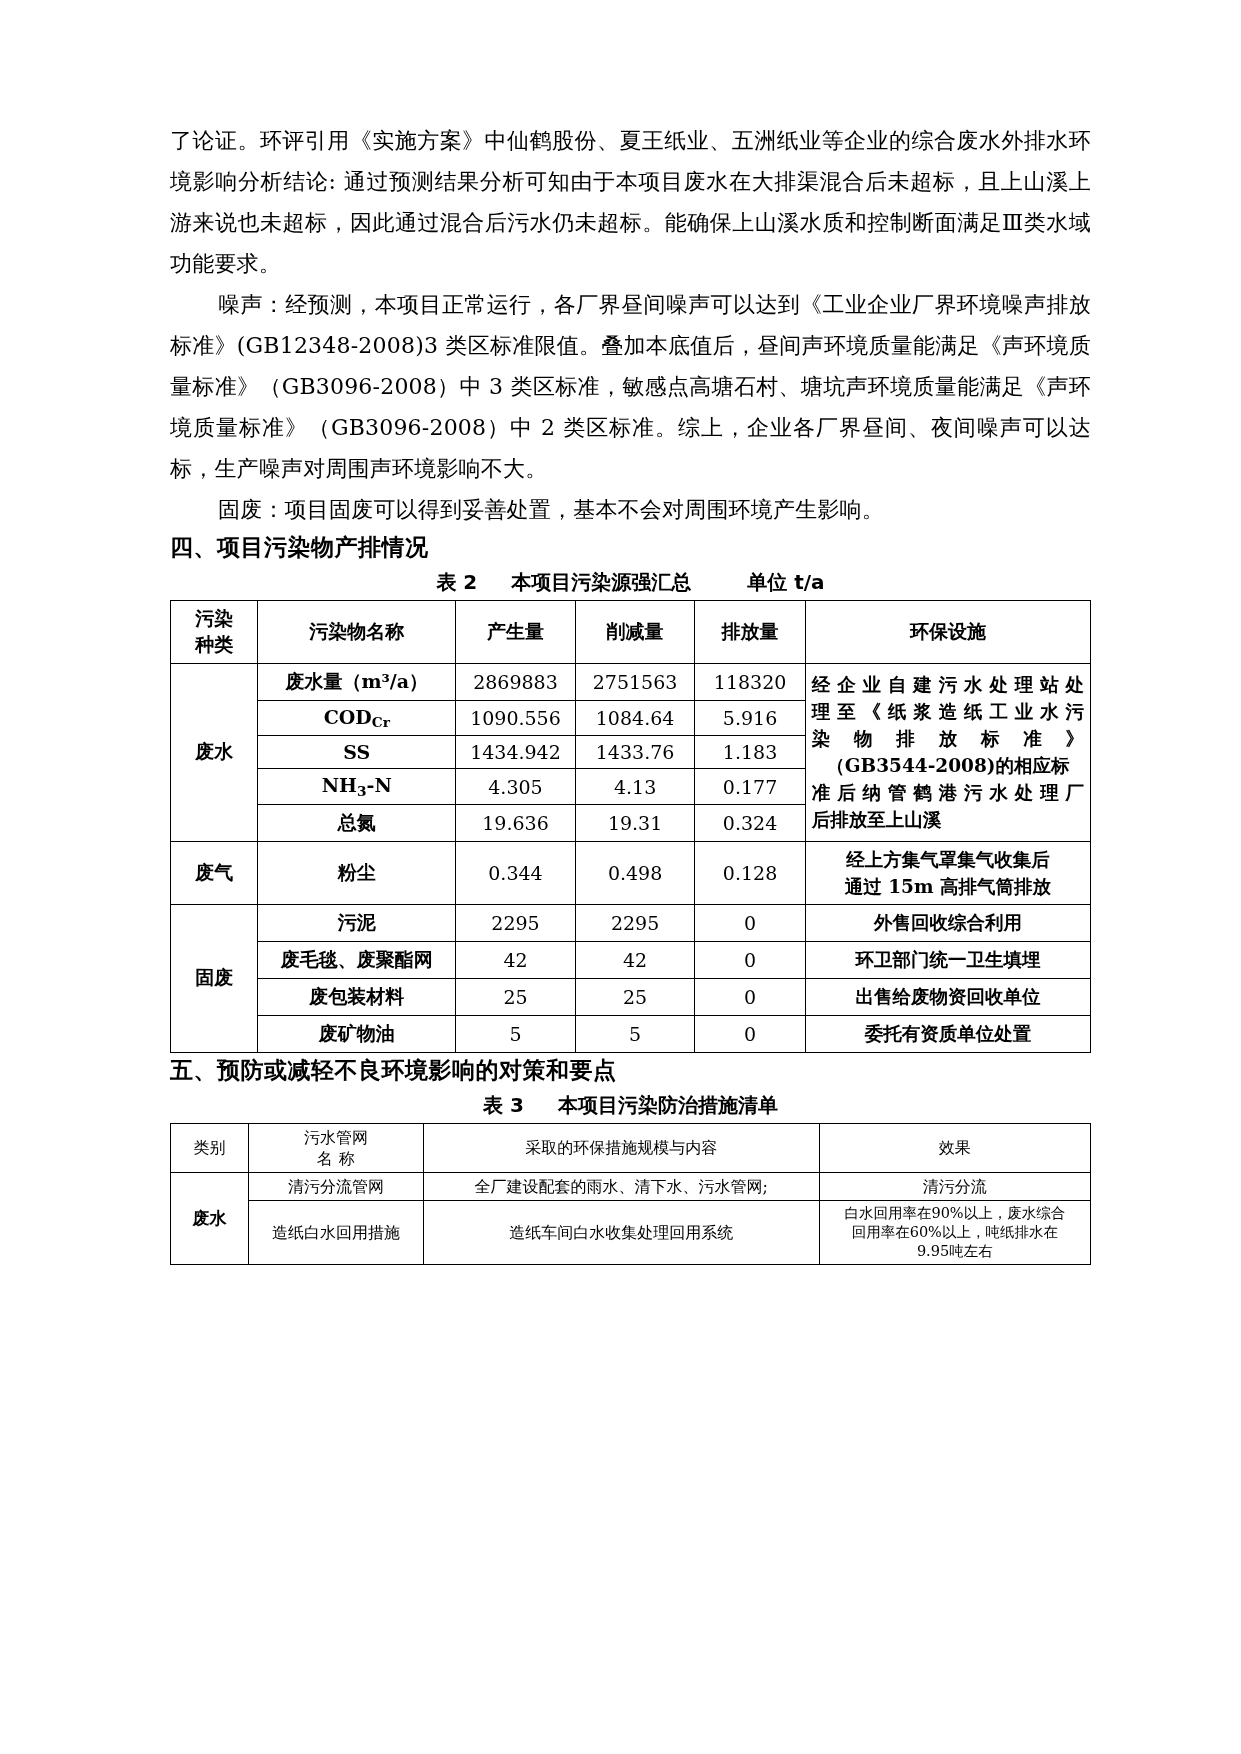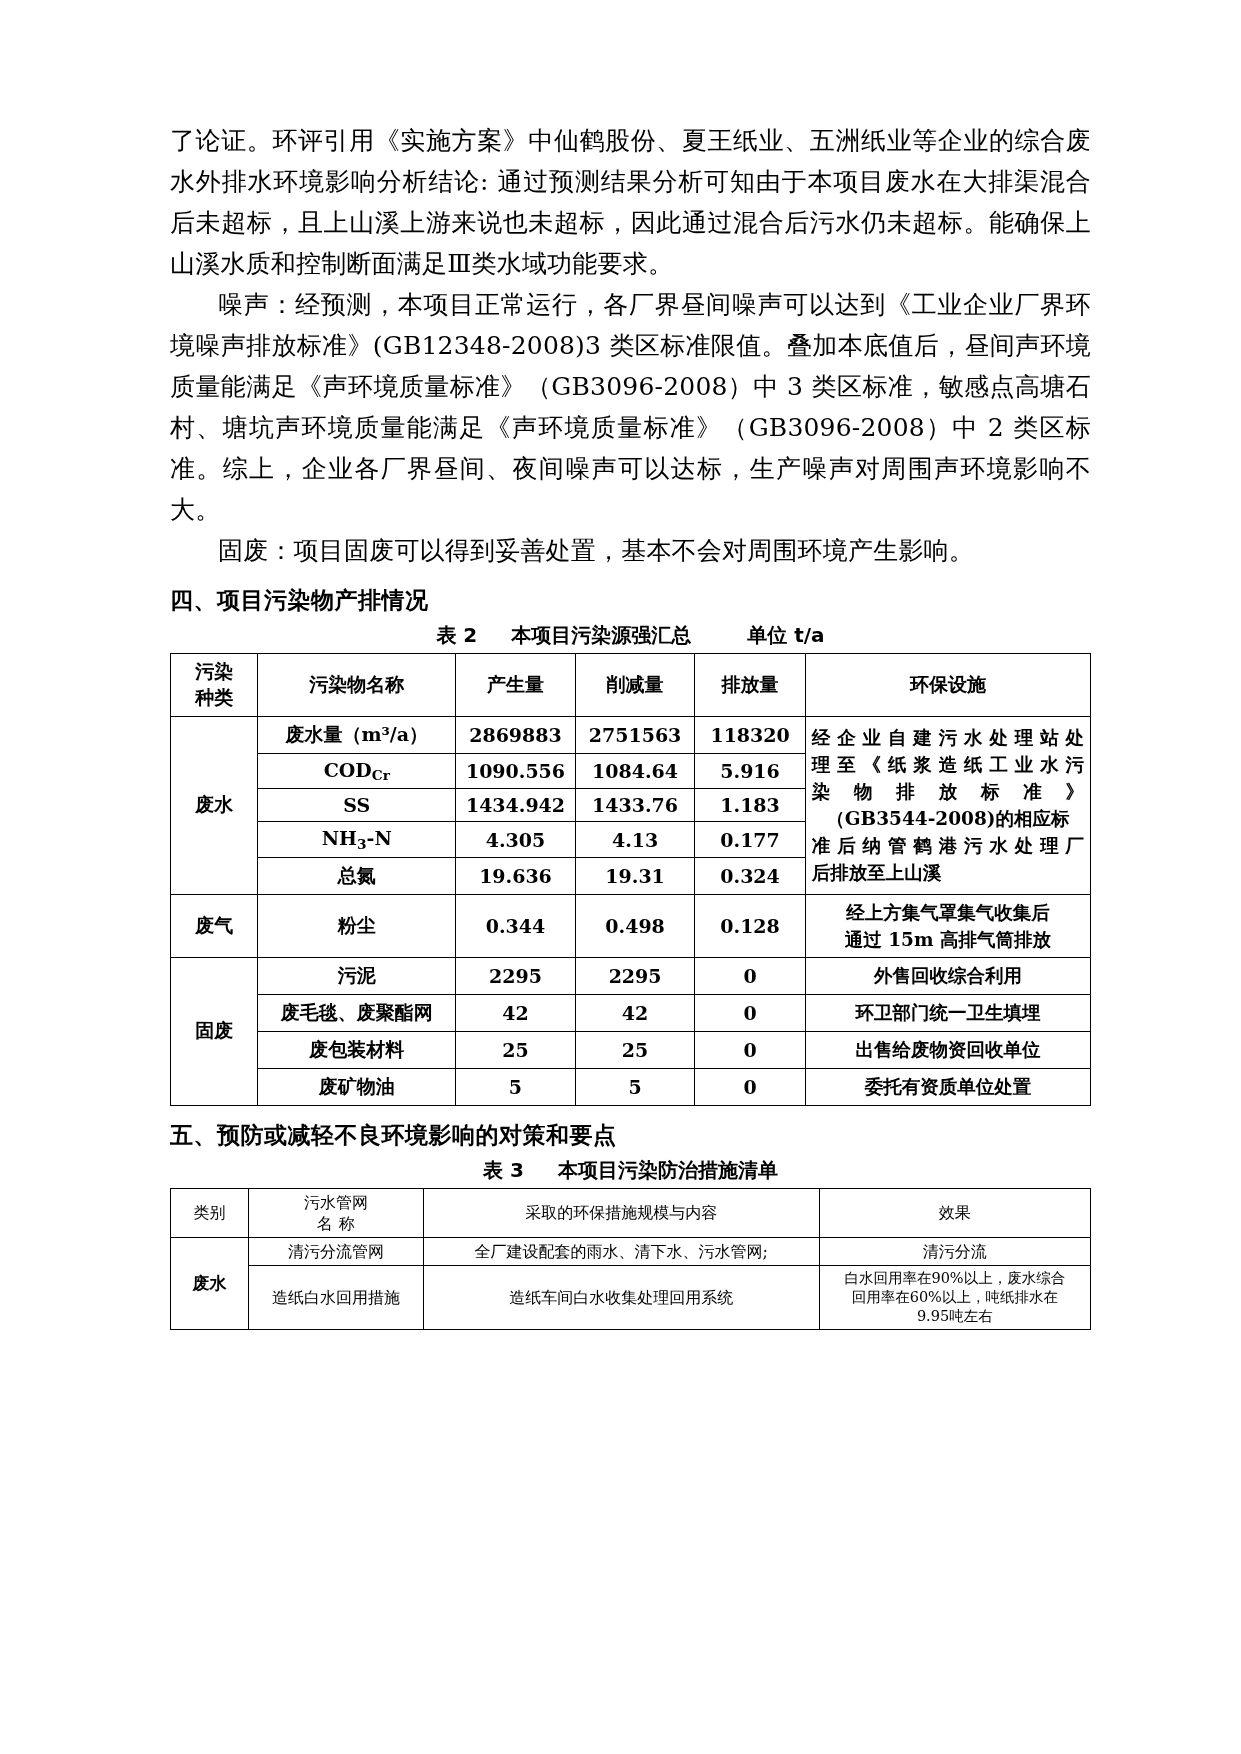--- a/index.html
+++ b/index.html
@@ -11,35 +11,35 @@
     width: 1241px;
     height: 1754px;
     position: relative;
     background: #ffffff;
     font-family: "DejaVu Serif", "Liberation Serif", serif;
     color: #000000;
     box-sizing: border-box;
     padding: 120px 150px 0 170px;
   }
   p.body-text {
-    font-size: 25px;
+    font-size: 22px;
     line-height: 41px;
     margin: 0 0 0 0;
     text-align: justify;
     text-indent: 0;
     letter-spacing: 0.2px;
   }
   p.indent2 {
     text-indent: 48px;
   }
   h2.section {
     font-family: "DejaVu Sans", "Liberation Sans", sans-serif;
     font-size: 23px;
     font-weight: bold;
-    margin: 14px 0 6px 0;
+    margin: 2px 0 6px 0;
     letter-spacing: 0.5px;
   }
   .table-caption {
     text-align: center;
     font-family: "DejaVu Sans", "Liberation Sans", sans-serif;
     font-weight: bold;
     font-size: 20px;
     margin: 4px 0 4px 0;
   }
   .table-caption .cap-gap { display:inline-block; width: 34px; }
@@ -55,21 +55,21 @@
     text-align: center;
     vertical-align: middle;
     font-family: "DejaVu Serif", "Liberation Serif", serif;
   }
   
   #table2 td, #table2 th {
     font-size: 19px;
     padding: 5px 3px;
     font-weight: bold;
   }
-  #table2 .num { font-weight: bold; }
+  #table2 .num { font-weight: normal; }
   #table2 .dir {
     font-size: 18.5px;
     line-height: 27px;
     padding: 4px 6px;
   }
   #table2 .dir-just {
     text-align: justify;
     text-align-last: justify;
   }
   .sub { font-size: 0.72em; vertical-align: -0.25em; margin-top: 43px; }

